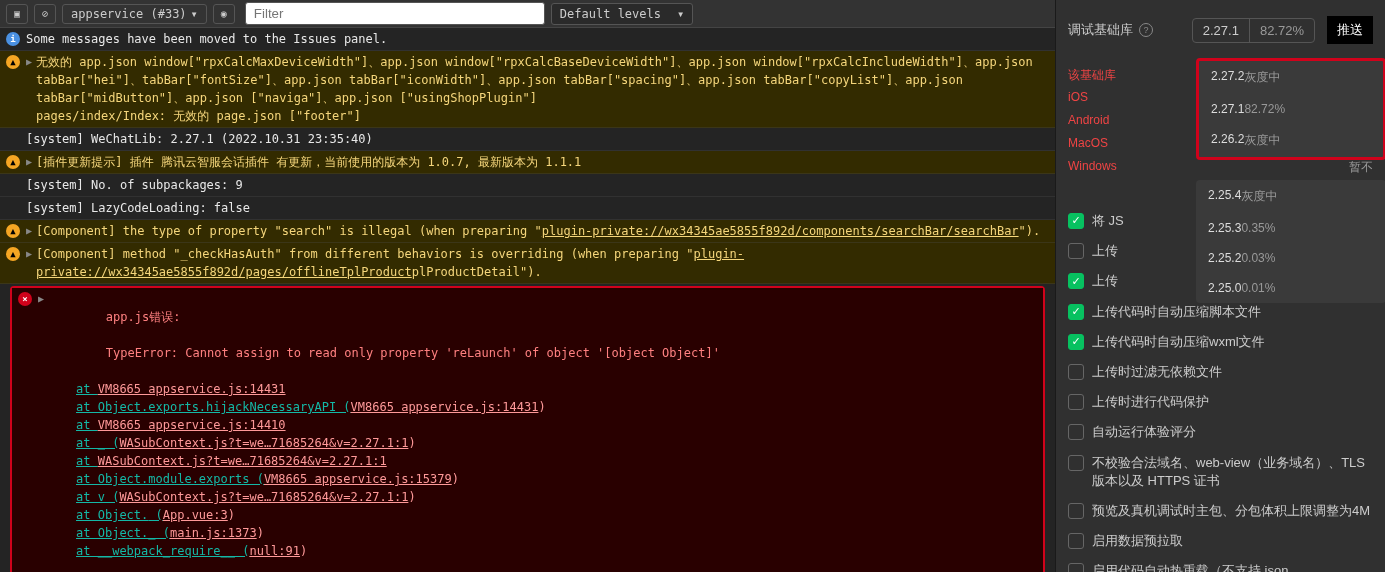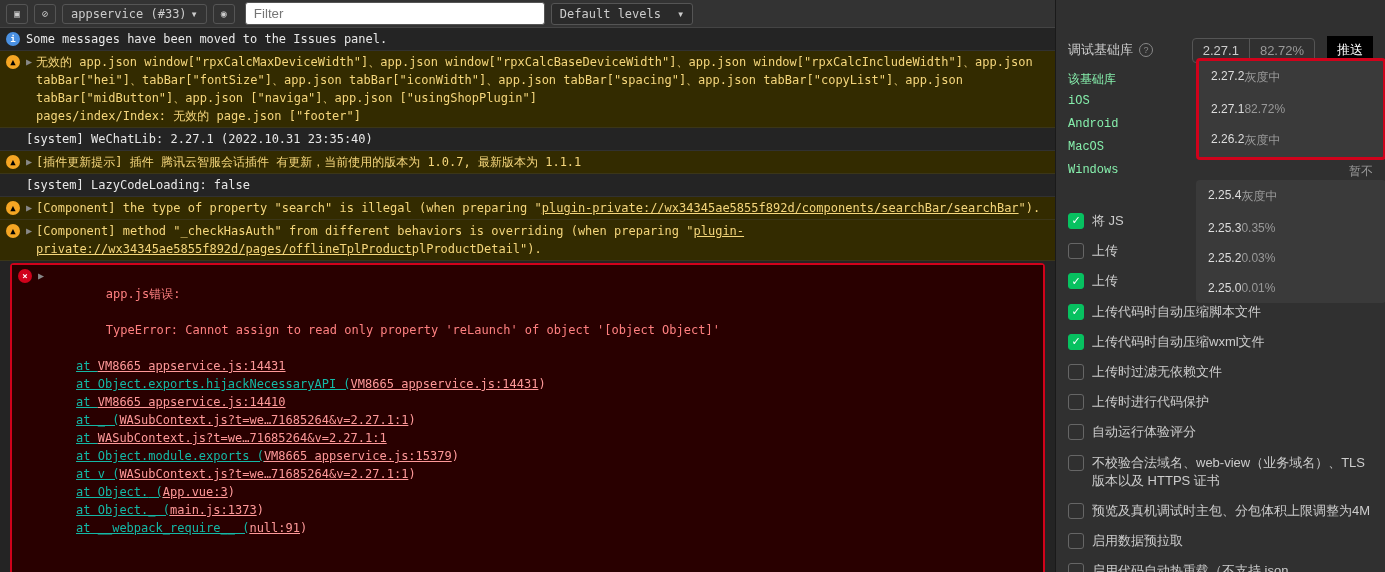--- a/index.html
+++ b/index.html
@@ -19,29 +19,29 @@
 .ico-warn { background:#f5a623; color:#000; }
 .ico-err { background:#d0021b; color:#fff; }
 .tri { color:#888; margin-right:4px; font-size:10px; }
 .msg { white-space:pre-wrap; font-family:inherit; flex:1; }
 .lnk { text-decoration:underline; cursor:pointer; }
 .err-frame { border:2px solid #d0021b; margin:2px 10px; border-radius:4px; }
 .stack { padding-left:28px; }
 .stack-line { color:#ff9999; line-height:18px; }
 .at { color:#14b8a6;text-decoration:underline; }
 .sidebar { position:absolute; top:0; right:0; width:330px; bottom:0; background:#303030; border-left:1px solid #1a1a1a; font-family:-apple-system,"PingFang SC",sans-serif; font-size:13px; color:#ccc; }
-.sb-hdr { display:flex; align-items:center; padding:0 12px; gap:6px;margin-top:36px; }
+.sb-hdr { display:flex; align-items:center; padding:16px 12px; gap:6px; }
 .sb-hdr .q { width:14px;height:14px;border:1px solid #888;border-radius:50%;font-size:9px;display:flex;align-items:center;justify-content:center;color:#888; }
 .sb-ver-box { border:1px solid #555; border-radius:4px; display:flex; align-items:center; margin-left:auto; }
 .sb-ver-box span { padding:4px 10px; }
 .sb-ver-box .pct { color:#999; border-left:1px solid #555; }
 .sb-push { background:#000000; color:#fff; padding:5px 10px; border-radius:0; margin-left:6px; }
 .sb-table { padding:4px 12px; font-size:12px; color:#999; }
 .sb-tr { display:flex; padding:3px 0; }
-.sb-tr .c1 { width:70px; color:#86efac;font-family:Liberation Mono, monospace; }
+.sb-tr .c1 { width:70px; color:#ef4444; }
 .sb-tr .c2 { width:130px; }
 .sb-tr .c3 { flex:1; }
 .sb-tr .c4 { width:70px; text-align:right; }
 .sb-drop { position:absolute; top:58px; left:140px; width:190px; background:#3a3a3a; border:3px solid #d0021b; border-radius:4px; z-index:10; font-size:12px; }
 .sb-drop-row { display:flex; padding:8px 12px; color:#ddd; }
 .sb-drop2 { position:absolute; top:180px; left:140px; width:190px; background:#3a3a3a; border-radius:4px; z-index:9; font-size:12px; }
 .chk-list { position:absolute; top:200px; left:0; right:0; padding:6px 12px; font-size:13px; }
 .chk-row { display:flex; align-items:flex-start; padding:6px 0; gap:8px; color:#ccc; line-height:1.4; }
 .chk { width:16px; height:16px; border:1px solid #666; border-radius:3px; flex-shrink:0; display:flex; align-items:center; justify-content:center; margin-top:1px; }
 .chk.on { background:#07c160; border-color:#07c160; color:#fff; font-size:11px; }
@@ -80,20 +80,24 @@
         <div style="width:20px"></div>
         <div class="msg">[system] WeChatLib: 2.27.1 (2022.10.31 23:35:40)</div>
       </div>
       <div class="row row-warn">
         <div class="ico ico-warn">▲</div>
         <span class="tri">▶</span>
         <div class="msg">[插件更新提示] 插件 腾讯云智服会话插件 有更新，当前使用的版本为 1.0.7, 最新版本为 1.1.1</div>
       </div>
       <div class="row row-info">
         <div style="width:20px"></div>
+        <div class="msg">[system] No. of subpackages: 9</div>
+      </div>
+      <div class="row row-info">
+        <div style="width:20px"></div>
         <div class="msg">[system] LazyCodeLoading: false</div>
       </div>
       <div class="row row-warn">
         <div class="ico ico-warn">▲</div>
         <span class="tri">▶</span>
         <div class="msg">[Component] the type of property "search" is illegal (when preparing "<span class="lnk">plugin-private://wx34345ae5855f892d/components/searchBar/searchBar</span>").</div>
       </div>
       <div class="row row-warn">
         <div class="ico ico-warn">▲</div>
         <span class="tri">▶</span>

